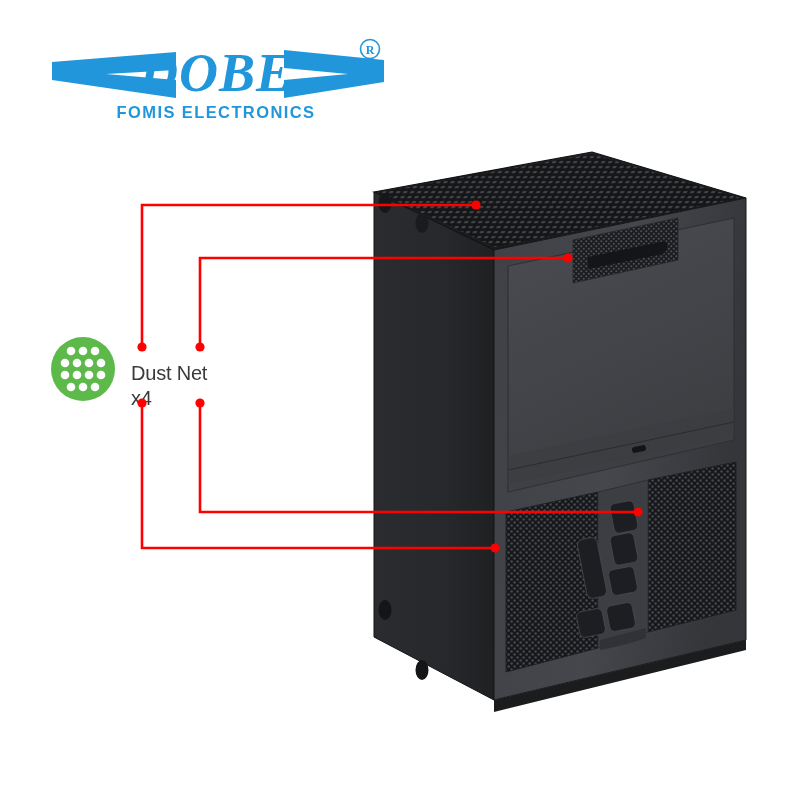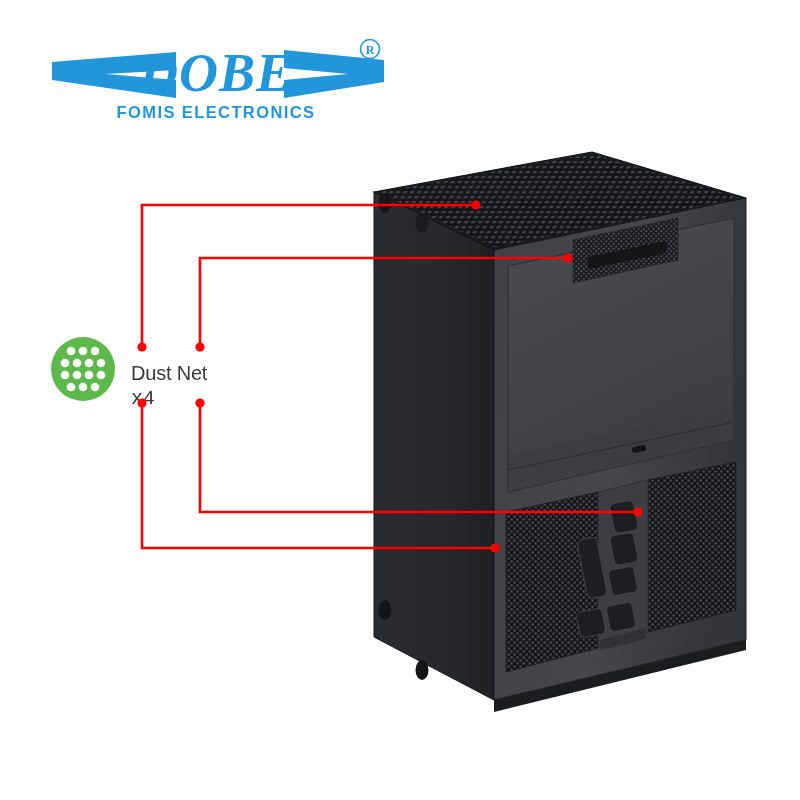--- a/index.html
+++ b/index.html
@@ -21,21 +21,21 @@
 
   
   #dustnet-icon{position:absolute;left:50px;top:336px;width:66px;height:66px;}
 
   
   #callout-label{
     position:absolute;left:131px;top:361px;width:120px;
     color:#3a3a3c;font-size:20px;line-height:25px;letter-spacing:-0.2px;
     font-family:"Liberation Sans", sans-serif;
   }
-  #callout-label .l2{display:block;font-family:Liberation Mono, monospace;}
+  #callout-label .l2{display:block;}
 
   
   #callouts{position:absolute;left:0;top:0;width:800px;height:800px;pointer-events:none;}
 </style>
 </head>
 <body>
 
 <div id="stage">
 
   <div id="brand">

